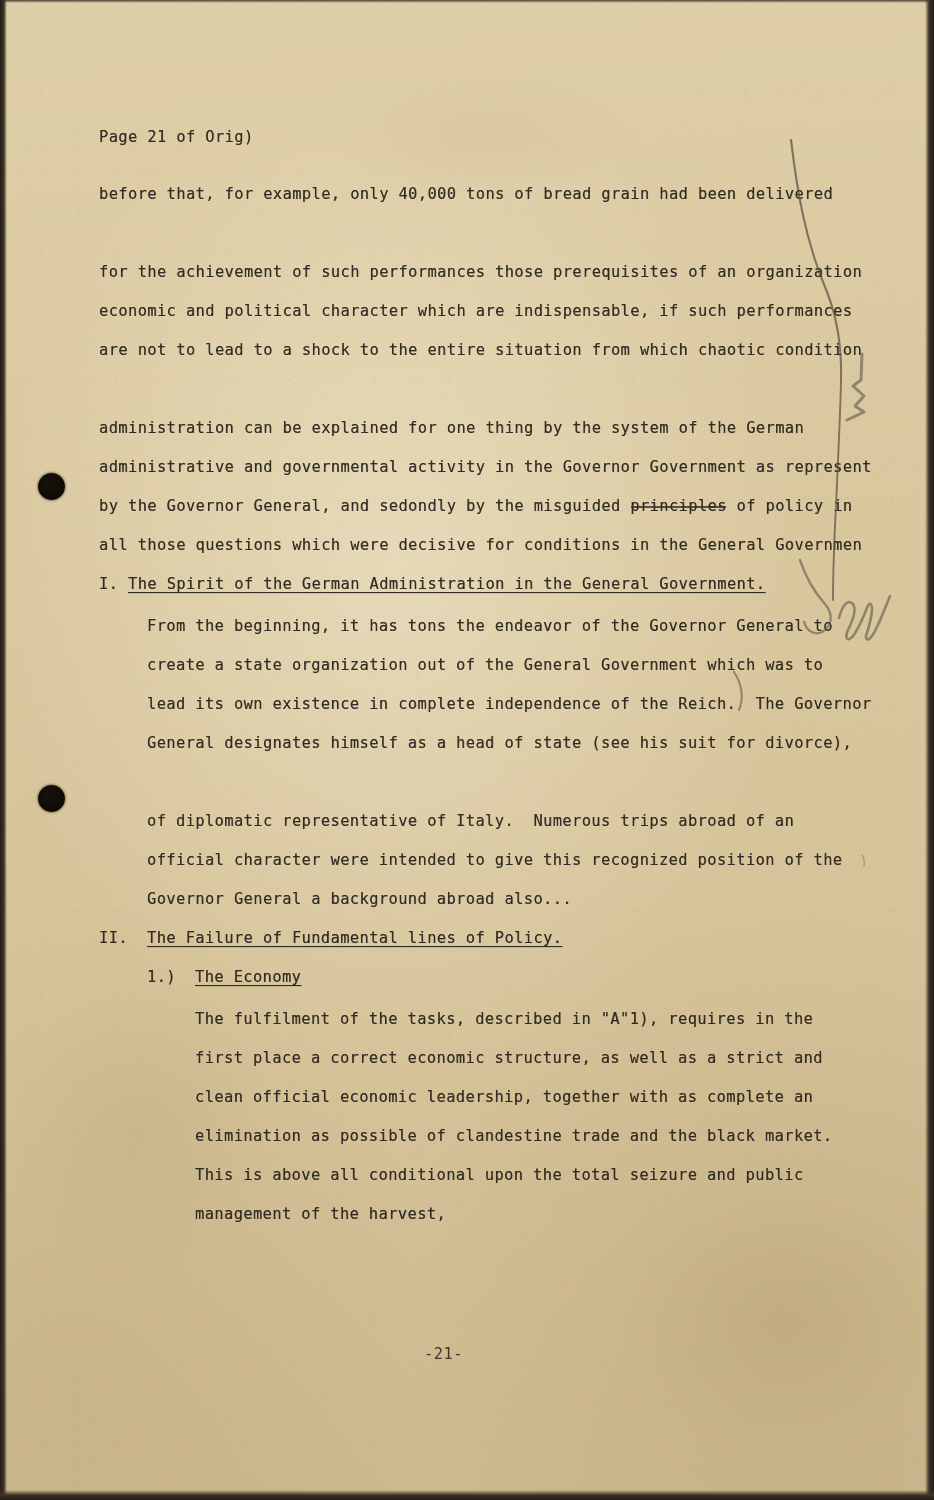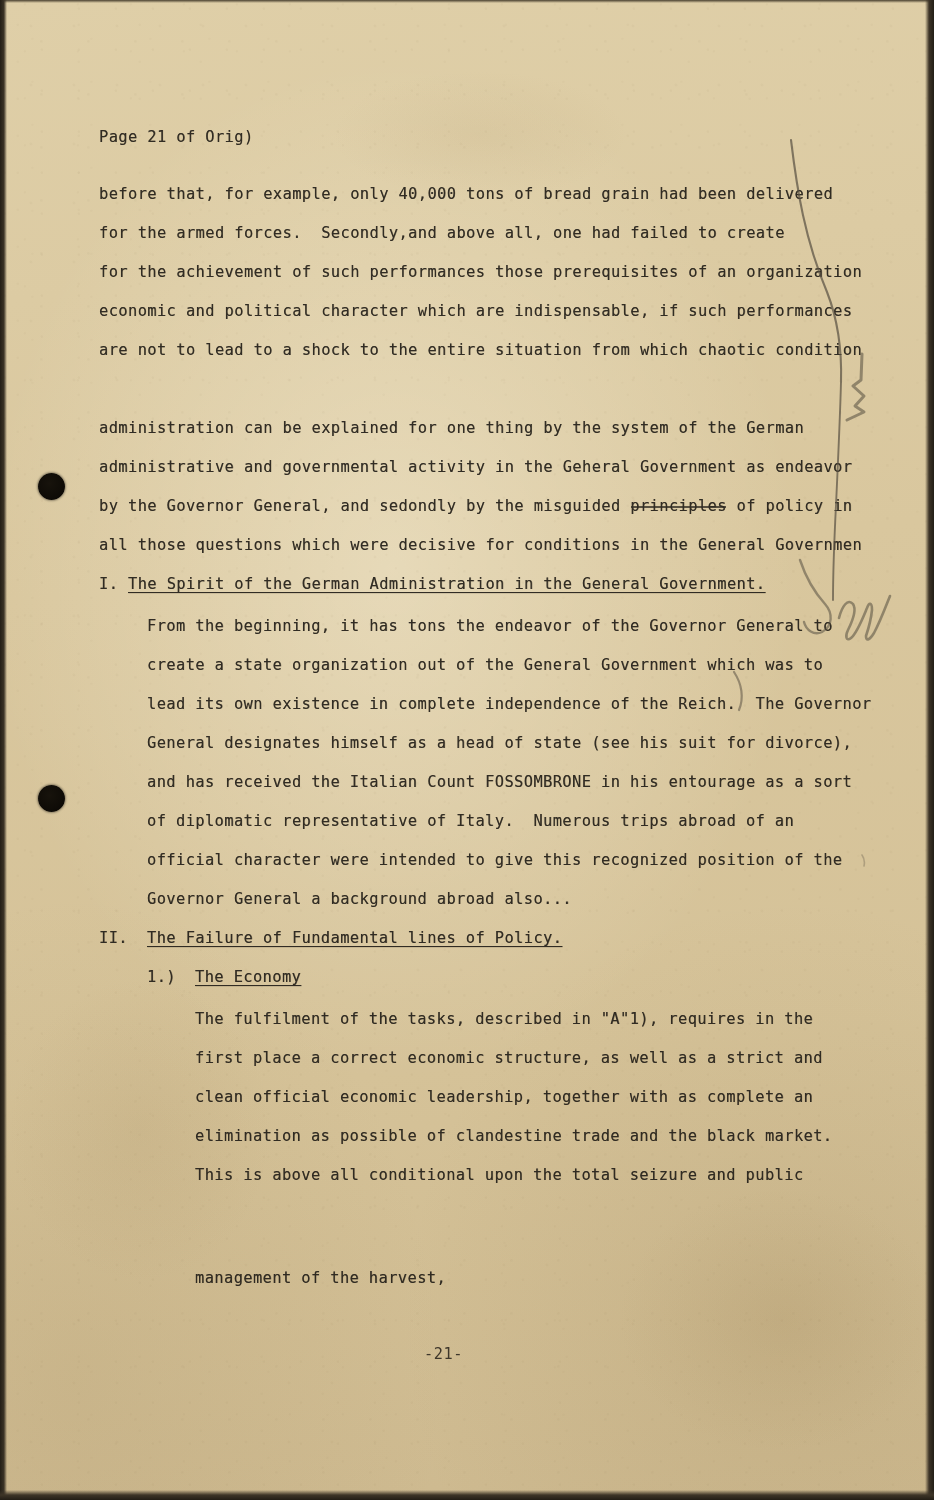--- a/index.html
+++ b/index.html
@@ -136,55 +136,53 @@
   <div class="smudge" style="left:10px; top:980px; width:260px; height:300px; background:radial-gradient(ellipse at center, rgba(150,122,76,0.10) 0%, rgba(150,122,76,0) 72%);"></div>
 
   <div class="punch p1"></div>
   <div class="punch p2"></div>
 
   <div class="typed">
 
     <div class="tline" style="left:99px; top:128px;">Page 21 of Orig)</div>
 
     <div class="tline" style="left:99px; top:185px;">before that, for example, only 40,000 tons of bread grain had been delivered</div>
-    <div class="tline" style="left:99px; top:224px;">for the armed forces.  Secondly,and above all, one had failed to create</div>
     <div class="tline" style="left:99px; top:263px;">for the achievement of such performances those prerequisites of an organization</div>
     <div class="tline" style="left:99px; top:302px;text-align:right;">economic and political character which are indispensable, if such performances</div>
     <div class="tline" style="left:99px; top:341px;">are not to lead to a shock to the entire situation from which chaotic condition</div>
     <div class="tline" style="left:99px; top:419px;">administration can be explained for one thing by the system of the German</div>
-    <div class="tline" style="left:99px; top:458px;">administrative and governmental activity in the Geheral Government as endeavor</div>
+    <div class="tline" style="left:99px; top:458px;">administrative and governmental activity in the Governor Government as represent</div>
 
     <div class="tline" style="left:99px; top:497px;"><span>by the Governor General, and sedondly by the misguided </span><span class="strike">principles</span><span> of policy in</span></div>
 
     <div class="tline" style="left:99px; top:536px;">all those questions which were decisive for conditions in the General Governmen</div>
 
     <div class="hdrnum" style="left:99px; top:575px;">I.</div>
     <div class="tline u" style="left:128px; top:575px;">The Spirit of the German Administration in the General Government.</div>
 
     <div class="tline" style="left:147px; top:617px;">From the beginning, it has tons the endeavor of the Governor General to</div>
     <div class="tline" style="left:147px; top:656px;">create a state organization out of the General Government which was to</div>
     <div class="tline" style="left:147px; top:695px;">lead its own existence in complete independence of the Reich.  The Governor</div>
     <div class="tline" style="left:147px; top:734px;">General designates himself as a head of state (see his suit for divorce),</div>
-    <div class="tline" style="left:147px; top:773px;">and has received the Italian Count FOSSOMBRONE in his entourage as a sort</div>
     <div class="tline" style="left:147px; top:812px;">of diplomatic representative of Italy.  Numerous trips abroad of an</div>
     <div class="tline" style="left:147px; top:851px;">official character were intended to give this recognized position of the</div>
     <div class="tline" style="left:147px; top:890px;">Governor General a background abroad also...</div>
 
     <div class="hdrnum" style="left:99px; top:929px;">II.</div>
     <div class="tline u" style="left:147px; top:929px;">The Failure of Fundamental lines of Policy.</div>
 
     <div class="hdrnum" style="left:147px; top:968px;">1.)</div>
     <div class="tline u" style="left:195px; top:968px;">The Economy</div>
 
     <div class="tline" style="left:195px; top:1010px;">The fulfilment of the tasks, described in "A"1), requires in the</div>
     <div class="tline" style="left:195px; top:1049px;">first place a correct economic structure, as well as a strict and</div>
     <div class="tline" style="left:195px; top:1088px;">clean official economic leadership, together with as complete an</div>
     <div class="tline" style="left:195px; top:1127px;">elimination as possible of clandestine trade and the black market.</div>
     <div class="tline" style="left:195px; top:1166px;">This is above all conditional upon the total seizure and public</div>
-    <div class="tline" style="left:195px; top:1269px;">management of the harvest,</div>
+    <div class="tline" style="left:195px; top:1205px;">management of the harvest,</div>
 
     <div class="pagenum" style="left:424px; top:1345px;">-21-</div>
   </div>
 
   <svg class="pencil" style="left:0; top:0;" width="934" height="1500" viewBox="0 0 934 1500" xmlns="http://www.w3.org/2000/svg">
     <g fill="none" stroke="#5a5244" stroke-linecap="round" stroke-linejoin="round" opacity="0.72">
 
       <path d="M791,140 C797,190 805,240 827,292 C838,320 842,348 841,382" stroke-width="2.1"></path>
       <path d="M841,382 C840,420 838,462 836,505 C834,545 833,572 833,600" stroke-width="1.9"></path>
 

